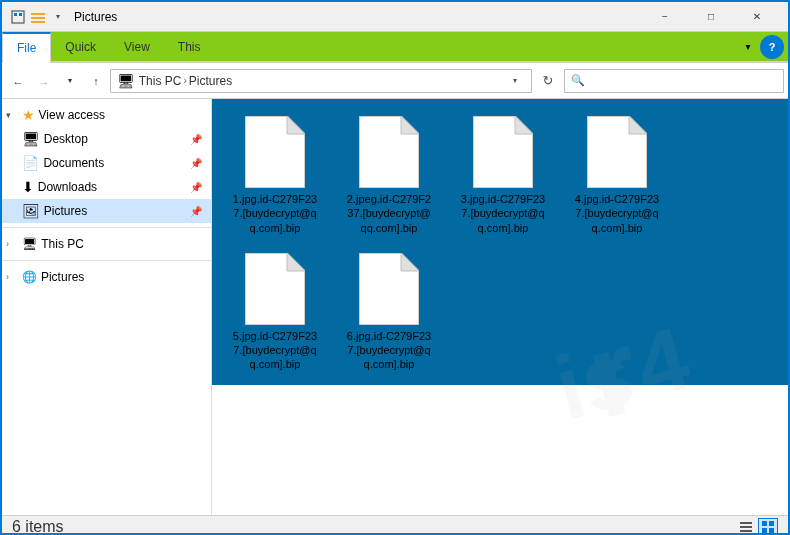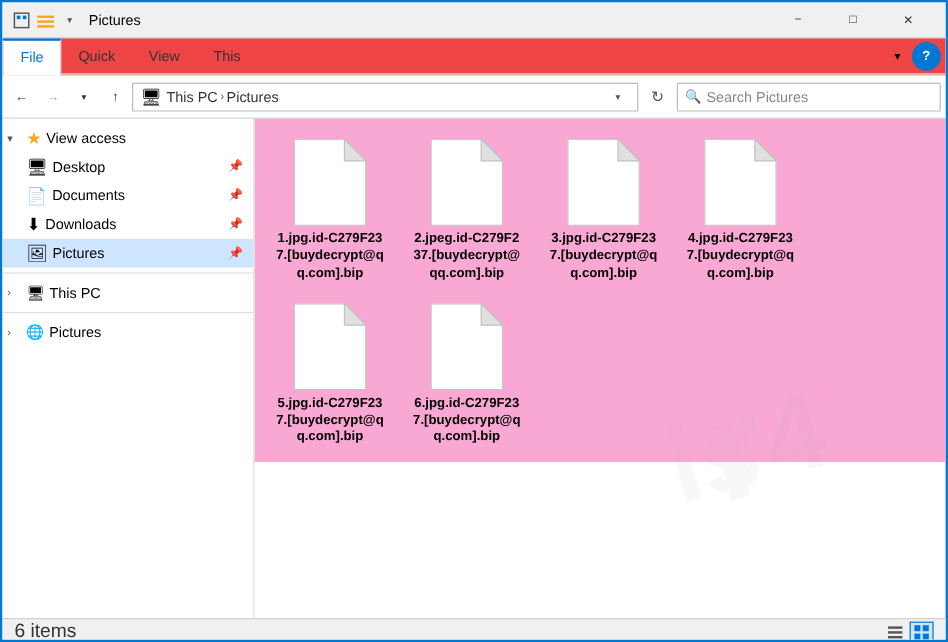--- a/index.html
+++ b/index.html
@@ -52,21 +52,21 @@
       display: flex;
       align-items: center;
       justify-content: center;
       cursor: pointer;
       font-size: 10px;
       color: #333;
     }
 
     
     .ribbon {
-      background: #ef4444;
+      background: #84cc16;
       border-bottom: 1px solid #d0d0d0;
     }
     .ribbon-tabs {
       display: flex;
       align-items: center;
       height: 30px;
       border-bottom: 1px solid #d0d0d0;
     }
     .ribbon-tab {
       padding: 0 14px;
@@ -239,22 +239,21 @@
 
     
     .file-area {
       flex: 1;
       padding: 8px;
       display: flex;
       flex-wrap: wrap;
       align-content: flex-start;
       gap: 4px;
       overflow-y: auto;
-      background: #f9a8d4;
-      font-weight: bold;
+      background: #0369a1;
     }
     .file-item {
       width: 110px;
       display: flex;
       flex-direction: column;
       align-items: center;
       padding: 8px 4px 4px 4px;
       cursor: pointer;
       border-radius: 2px;
       border: 1px solid transparent;
@@ -370,21 +369,20 @@
     <span style="margin-right:4px; font-size:14px;">🖥</span>
     <span class="path-segment">This PC</span>
     <span class="path-arrow"> › </span>
     <span class="path-segment">Pictures</span>
     <span style="flex:1;"></span>
     <span class="path-dropdown">▾</span>
   </div>
   <div class="refresh-btn">↻</div>
   <div class="search-box">
     <span class="search-icon-span">🔍</span>
-    <span class="search-input-fake">Search Pictures</span>
   </div>
 </div>
 
 <div class="main-content">
 
   <div class="sidebar">
 
     <div class="sidebar-section-header">
       <span class="chevron-icon">▾</span>
       <span class="sidebar-star">★</span>

